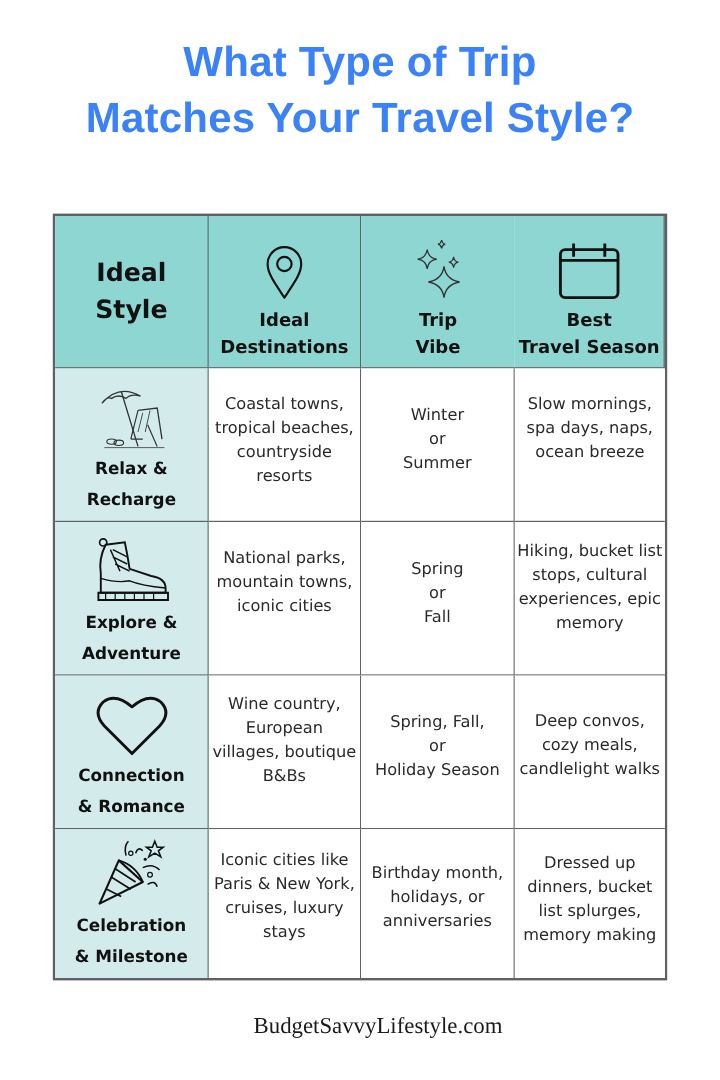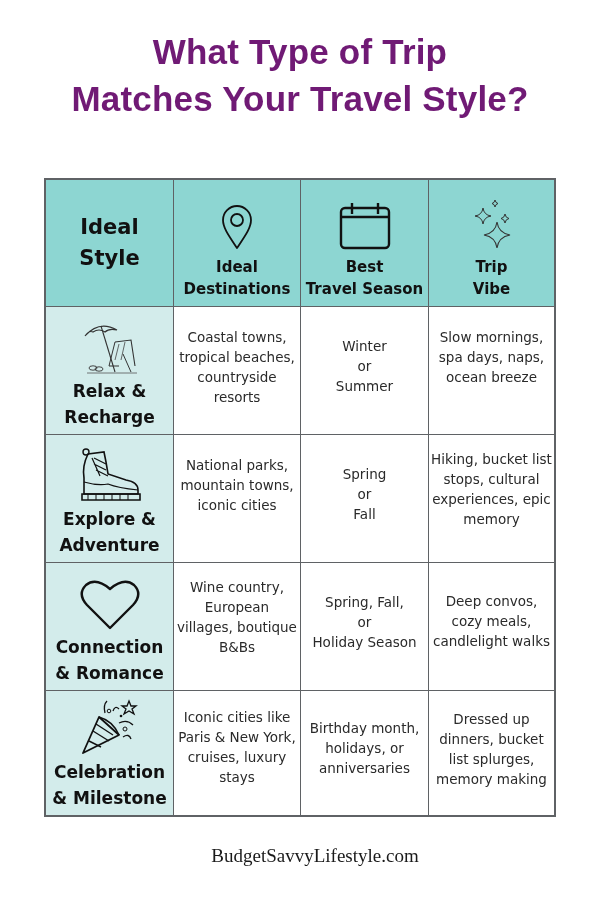--- a/index.html
+++ b/index.html
@@ -1,29 +1,29 @@
 <!DOCTYPE html>
 <html><head>
 <meta charset="utf-8">
 <style>
   html, body { margin:0; padding:0; }
   body { width:600px; height:900px; background:#ffffff; position:relative; overflow:hidden; font-family:"DejaVu Sans", sans-serif; color:#111; }
-  .title { position:absolute; left:0; top:28px; width:600px; text-align:center; font-family:"Liberation Sans", sans-serif; font-weight:bold; font-size:35px; line-height:47px; color:#701a75; letter-spacing:0.2px; }
+  .title { position:absolute; left:0; top:28px; width:600px; text-align:center; font-family:"Liberation Sans", sans-serif; font-weight:bold; font-size:35px; line-height:47px; color:#3b82f6; letter-spacing:0.2px; }
   .grid { position:absolute; left:44px; top:178px; width:512px; height:639px; border:2px solid #5f6265; box-sizing:border-box; display:grid;
           grid-template-columns:128px 127px 128px 1fr; grid-template-rows:127px 128px 128px 128px 1fr; }
   .cell { border-right:1.5px solid #5f6265; border-bottom:1.5px solid #5f6265; box-sizing:border-box; display:flex; flex-direction:column; align-items:center; text-align:center; position:relative; }
   .cell.lastcol { border-right:none; }
   .cell.lastrow { border-bottom:none; }
   .hdr { background:#8dd6d2; justify-content:flex-end; padding-bottom:6px; }
   .hdr .label { font-weight:bold; font-size:15px; line-height:22px; color:#111; font-family:"DejaVu Sans", sans-serif; white-space:pre-line; }
   .hdr.first { justify-content:center; padding-bottom:0; }
   .hdr.first .label { font-size:21px; line-height:31px; }
   .hdr .icon { margin-bottom:6px; }
   .stylecell { background:#d3eceb; justify-content:flex-end; padding-bottom:4px; }
-  .stylecell .label { font-weight:bold; font-size:17px; line-height:26px; white-space:pre-line; color:#111; }
+  .stylecell .label { font-weight:bold; font-size:14px; line-height:26px; white-space:pre-line; color:#111; }
   .stylecell .icon { margin-bottom:2px; }
   .body { background:#fff; justify-content:flex-start; padding-top:20px; }
   .body .text { font-size:13.5px; line-height:20px; color:#2a2a2a; white-space:pre-line; }
   .body.mid { justify-content:center; padding-top:0; padding-bottom:10px; }
   .footer { position:absolute; left:4px; top:845px; width:600px; text-align:center; font-family:Liberation Serif, serif; font-size:19px; color:#1a1a1a;margin-left:11px; }
   svg { display:block; }
 </style>
 </head>
 <body>
 
@@ -41,43 +41,43 @@
   <div class="cell hdr">
     <div class="icon">
       <svg width="34" height="46" viewBox="0 0 34 46">
           <path d="M17 44 C 9 32, 3 24, 3 16 A 14 14 0 0 1 31 16 C 31 24, 25 32, 17 44 Z" fill="none" stroke="#111" stroke-width="1.8" stroke-linejoin="round"></path>
           <circle cx="17" cy="16" r="6" fill="none" stroke="#111" stroke-width="1.8"></circle>
         </svg>
     </div>
     <div class="label">Ideal
 Destinations</div>
   </div>
+  <div class="cell hdr lastcol">
+    <div class="icon">
+      <svg width="46" height="52" viewBox="0 0 46 52">
+          <path d="M14 10 Q15 17 22 18 Q15 19 14 26 Q13 19 6 18 Q13 17 14 10Z" fill="none" stroke="#333" stroke-width="1"></path>
+          <path d="M26 2 Q26.5 5 29 5.5 Q26.5 6 26 9 Q25.5 6 23 5.5 Q25.5 5 26 2Z" fill="none" stroke="#333" stroke-width="1"></path>
+          <path d="M36 16 Q36.6 20 40 20.5 Q36.6 21 36 25 Q35.4 21 32 20.5 Q35.4 20 36 16Z" fill="none" stroke="#333" stroke-width="1"></path>
+          <path d="M28 24 Q29.5 35 41 37 Q29.5 39 28 50 Q26.5 39 15 37 Q26.5 35 28 24Z" fill="none" stroke="#333" stroke-width="1.1"></path>
+        </svg>
+    </div>
+    <div class="label">Trip
+Vibe</div>
+  </div>
   <div class="cell hdr">
     <div class="icon">
       <svg width="52" height="48" viewBox="0 0 52 48">
           <rect x="2" y="6" width="48" height="40" rx="4" fill="none" stroke="#111" stroke-width="2.4"></rect>
           <line x1="2" y1="15" x2="50" y2="15" stroke="#111" stroke-width="2.4"></line>
           <line x1="13" y1="1" x2="13" y2="12" stroke="#111" stroke-width="2.4"></line>
           <line x1="39" y1="1" x2="39" y2="12" stroke="#111" stroke-width="2.4"></line>
         </svg>
     </div>
     <div class="label">Best
 Travel Season</div>
-  </div>
-  <div class="cell hdr lastcol">
-    <div class="icon">
-      <svg width="46" height="52" viewBox="0 0 46 52">
-          <path d="M14 10 Q15 17 22 18 Q15 19 14 26 Q13 19 6 18 Q13 17 14 10Z" fill="none" stroke="#333" stroke-width="1"></path>
-          <path d="M26 2 Q26.5 5 29 5.5 Q26.5 6 26 9 Q25.5 6 23 5.5 Q25.5 5 26 2Z" fill="none" stroke="#333" stroke-width="1"></path>
-          <path d="M36 16 Q36.6 20 40 20.5 Q36.6 21 36 25 Q35.4 21 32 20.5 Q35.4 20 36 16Z" fill="none" stroke="#333" stroke-width="1"></path>
-          <path d="M28 24 Q29.5 35 41 37 Q29.5 39 28 50 Q26.5 39 15 37 Q26.5 35 28 24Z" fill="none" stroke="#333" stroke-width="1.1"></path>
-        </svg>
-    </div>
-    <div class="label">Trip
-Vibe</div>
   </div>
 
   <div class="cell stylecell">
     <div class="icon">
       <svg width="62" height="56" viewBox="0 0 62 56">
           <path d="M6 16 Q20 0 38 10 Q30 8 26 12 Q20 8 14 12 Q10 10 6 16Z" fill="none" stroke="#333" stroke-width="1.1"></path>
           <line x1="22" y1="6" x2="36" y2="52" stroke="#333" stroke-width="1.1"></line>
           <path d="M36 22 L52 20 L56 46" fill="none" stroke="#333" stroke-width="1.1"></path>
           <path d="M36 22 L30 46 M44 34 L52 52 M30 46 L40 46" fill="none" stroke="#333" stroke-width="1"></path>
           <line x1="40" y1="24" x2="36" y2="40" stroke="#444" stroke-width="0.8"></line>

